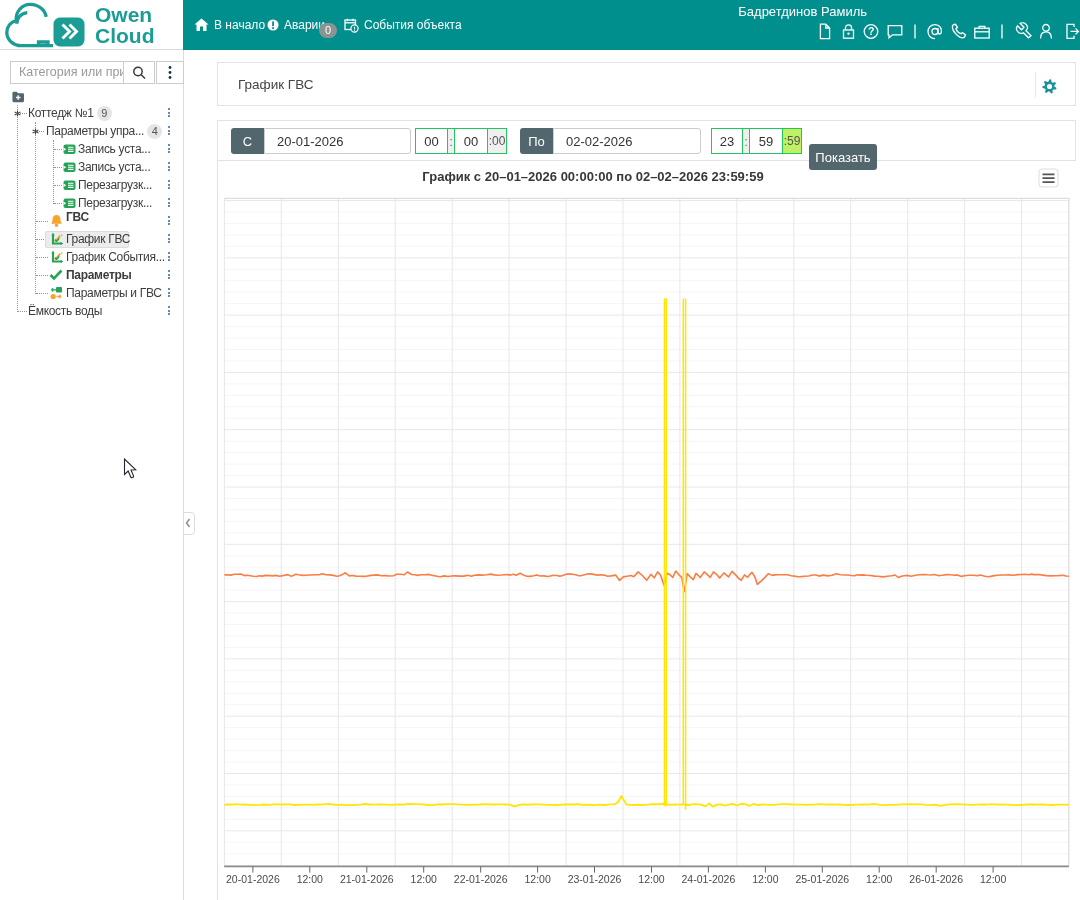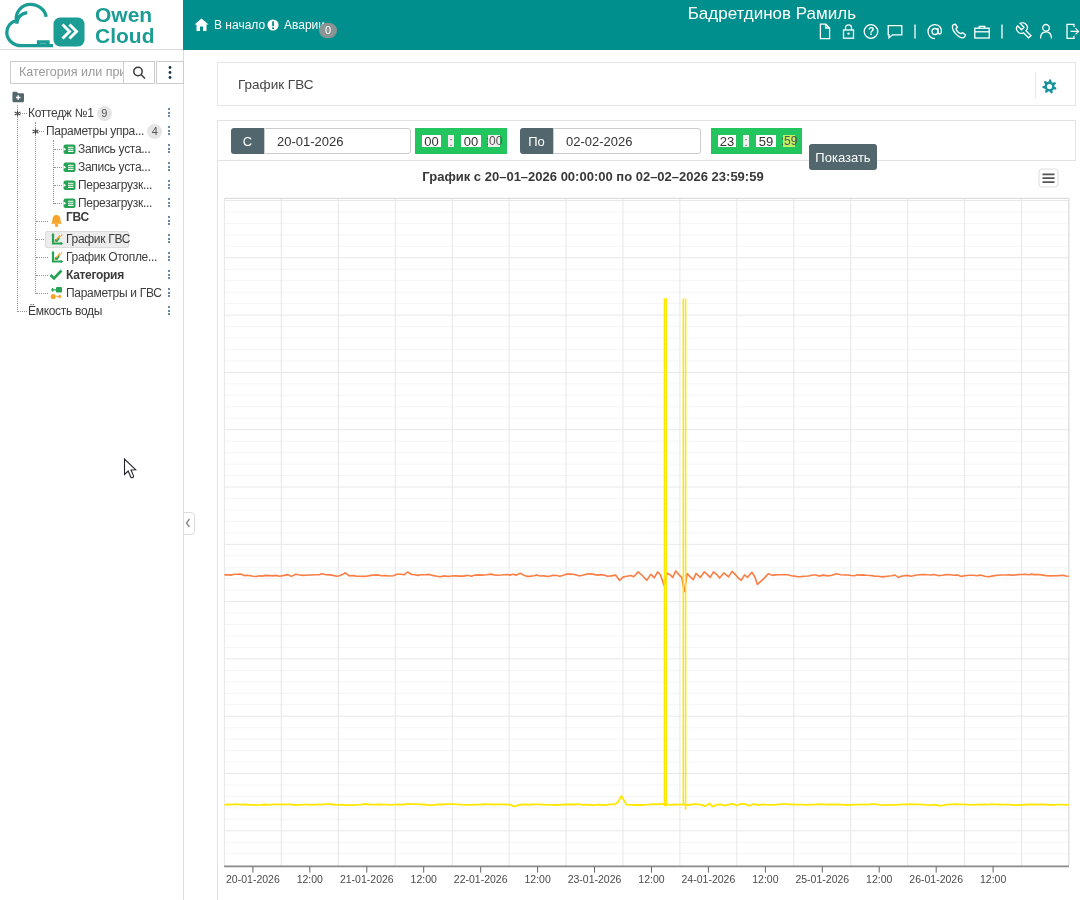--- a/index.html
+++ b/index.html
@@ -4,42 +4,42 @@
 *{margin:0;padding:0;box-sizing:border-box}
 html,body{width:1080px;height:900px;overflow:hidden;background:#fff;
 font-family:"Liberation Sans",sans-serif}
 .abs{position:absolute}
 #page{position:relative;width:872px;height:900px}
 
 #hdr{position:absolute;left:0;top:0;width:1080px;height:50px;background:#008f8c}
 #logo{position:absolute;left:0;top:0;width:183px;height:50px;background:#fff;border-bottom:1px solid #d9d9d9}
 .nav{position:absolute;top:0;height:50px;display:flex;align-items:center;color:#fff;font-size:12px;white-space:nowrap}
 .nav svg{margin-right:5px}
-#uname{position:absolute;right:16px;top:4px;color:#fff;font-size:17px}
+#uname{position:absolute;right:5px;top:4px;color:#fff;font-size:13px}
 .badge0{background:#8a9593;color:#fff;border-radius:8px;font-size:11px;padding:1px 6px;line-height:13px}
 
 #side{position:absolute;left:0;top:50px;width:184px;height:850px;background:#fff;border-right:1px solid #dcdcdc}
 .sbx{position:absolute;border:1px solid #ccc;background:#fff}
 #sinput{left:10px;top:11px;width:114px;height:23px;color:#999;font-size:12.5px;line-height:21px;padding-left:8px;white-space:nowrap;overflow:hidden}
 #sbtn{left:123px;top:11px;width:32px;height:23px}
 #sdots{left:156px;top:11px;width:28px;height:23px}
 .trow{position:absolute;height:18px;display:flex;align-items:center;font-size:12px;letter-spacing:-0.3px;color:#3c3c3c;white-space:nowrap}
 .b{font-weight:bold}
 .cbadge{display:inline-block;width:15px;height:15px;margin-left:3px;background:#e5e5e5;border-radius:50%;font-size:11px;color:#555;text-align:center;line-height:15px}
 .vdots{position:absolute;left:166px;width:6px;text-align:center}
 .vdots i{display:block;width:2.4px;height:2.4px;border-radius:50%;background:#38618c;margin:1.1px auto}
 .dl{position:absolute;border-left:1px dotted #939393;width:0}
 .dh{position:absolute;border-top:1px dotted #939393;height:0}
 .sel{position:absolute;left:45px;top:231px;width:84px;height:17px;background:#ececec;border:1px solid #dcdcdc;border-radius:2px}
 
 .card{position:absolute;background:#fff;border:1px solid #e3e3e3}
 .ctl{position:absolute;font-size:13px}
 .slate{background:#51666d;color:#fff;display:flex;align-items:center;justify-content:center}
 .inp{background:#fff;border:1px solid #ccc;color:#333;display:flex;align-items:center}
-.tseg{border:7px solid #22c55e;display:flex;align-items:center;justify-content:center;color:#333}
+.tseg{border:1px solid #22c55e;display:flex;align-items:center;justify-content:center;color:#333}
 </style></head>
 <body>
 <div id="page">
 
 <div id="hdr"></div>
 <div id="logo">
 <svg width="183" height="50" viewBox="0 0 183 50">
 <g fill="none" stroke="#1b9c95" stroke-width="3.3">
 <path d="M53 45.7 H21.5 C13 45.7 6.8 39.5 6.8 32.5 C6.8 26.5 10.8 21.8 16.2 20.6 C15.4 12 21.7 4.3 30.2 4.3 C38.2 4.3 44.7 9.5 46.2 16.8"></path>
 <path d="M16.8 23.8 C16.8 17.8 21.3 13.2 27.3 12.7"></path>
@@ -61,20 +61,32 @@
       </svg>
 В начало</div>
 <div class="nav" style="left:267px">
 <svg width="12" height="12" viewBox="0 0 14 14">
         <circle cx="7" cy="7" r="6.5" fill="#fff"></circle>
         <rect x="6" y="2.8" width="2.1" height="5.6" fill="#008f8c"></rect>
         <rect x="6" y="9.6" width="2.1" height="2.1" fill="#008f8c"></rect>
       </svg>
 Аварии</div>
 <div class="abs badge0" style="left:319px;top:23px">0</div>
+<div class="nav" style="left:344px">
+<svg width="15" height="15" viewBox="0 0 15 15">
+        <g fill="none" stroke="#fff" stroke-width="1.3">
+          <rect x="1" y="2" width="10.5" height="9.5"></rect>
+          <path d="M1 4.8 H11.5"></path>
+          <path d="M3.5 0.8 V3.2 M9 0.8 V3.2"></path>
+        </g>
+        <circle cx="10.5" cy="10.5" r="3.6" fill="#008f8c" stroke="#fff" stroke-width="1.2"></circle>
+        <rect x="10" y="8.7" width="1.1" height="2.4" fill="#fff"></rect>
+        <rect x="10" y="11.7" width="1.1" height="1.1" fill="#fff"></rect>
+      </svg>
+События объекта</div>
 
 <svg class="abs" style="left:810px;top:22px" width="270" height="19" viewBox="810 0 270 19">
 <g fill="none" stroke="#fff" stroke-width="1.3">
 <g transform="translate(825,0)">
           <path d="M-4.6 2.2 H0.8 L4.6 6 V16.6 H-4.6 Z M0.8 2.2 V6 H4.6"></path>
         </g>
 <g transform="translate(848.5,0)">
           <rect x="-5" y="8" width="10" height="8.2"></rect>
           <path d="M-3 8 V5.6 C-3 1.9 3 1.9 3 5.6 V8"></path>
         </g>
@@ -166,22 +178,22 @@
 <div class="sel"></div>
 
 <div class="trow" style="left:28px;top:104px">Коттедж №1<span class="cbadge">9</span></div>
 <div class="trow" style="left:46px;top:122px">Параметры упра...<span class="cbadge">4</span></div>
 <div class="trow" style="left:78px;top:140px">Запись уста...</div>
 <div class="trow" style="left:78px;top:158px">Запись уста...</div>
 <div class="trow" style="left:78px;top:176px">Перезагрузк...</div>
 <div class="trow" style="left:78px;top:194px">Перезагрузк...</div>
 <div class="trow b" style="left:66px;top:208px">ГВС</div>
 <div class="trow" style="left:66px;top:230px">График ГВС</div>
-<div class="trow" style="left:66px;top:248px">График Отопле...</div>
-<div class="trow b" style="left:66px;top:266px">Категория</div>
+<div class="trow" style="left:66px;top:248px">График События...</div>
+<div class="trow b" style="left:66px;top:266px">Параметры</div>
 <div class="trow" style="left:66px;top:284px">Параметры и ГВС</div>
 <div class="trow" style="left:28px;top:302px">Ёмкость воды</div>
 
 <svg class="abs" style="left:63px;top:143px" width="13" height="12" viewBox="0 0 13 12">
       <rect x="0.5" y="1.5" width="12" height="9.5" rx="2" fill="#27a356"></rect>
       <path d="M0.5 4.6 L3.2 6.25 L0.5 7.9 Z" fill="#fff"></path>
       <path d="M5 4.2 H10.5 M5 6.25 H10.5 M5 8.3 H10.5" stroke="#fff" stroke-width="1.15" fill="none"></path>
     </svg>
 <svg class="abs" style="left:63px;top:161px" width="13" height="12" viewBox="0 0 13 12">
       <rect x="0.5" y="1.5" width="12" height="9.5" rx="2" fill="#27a356"></rect>

